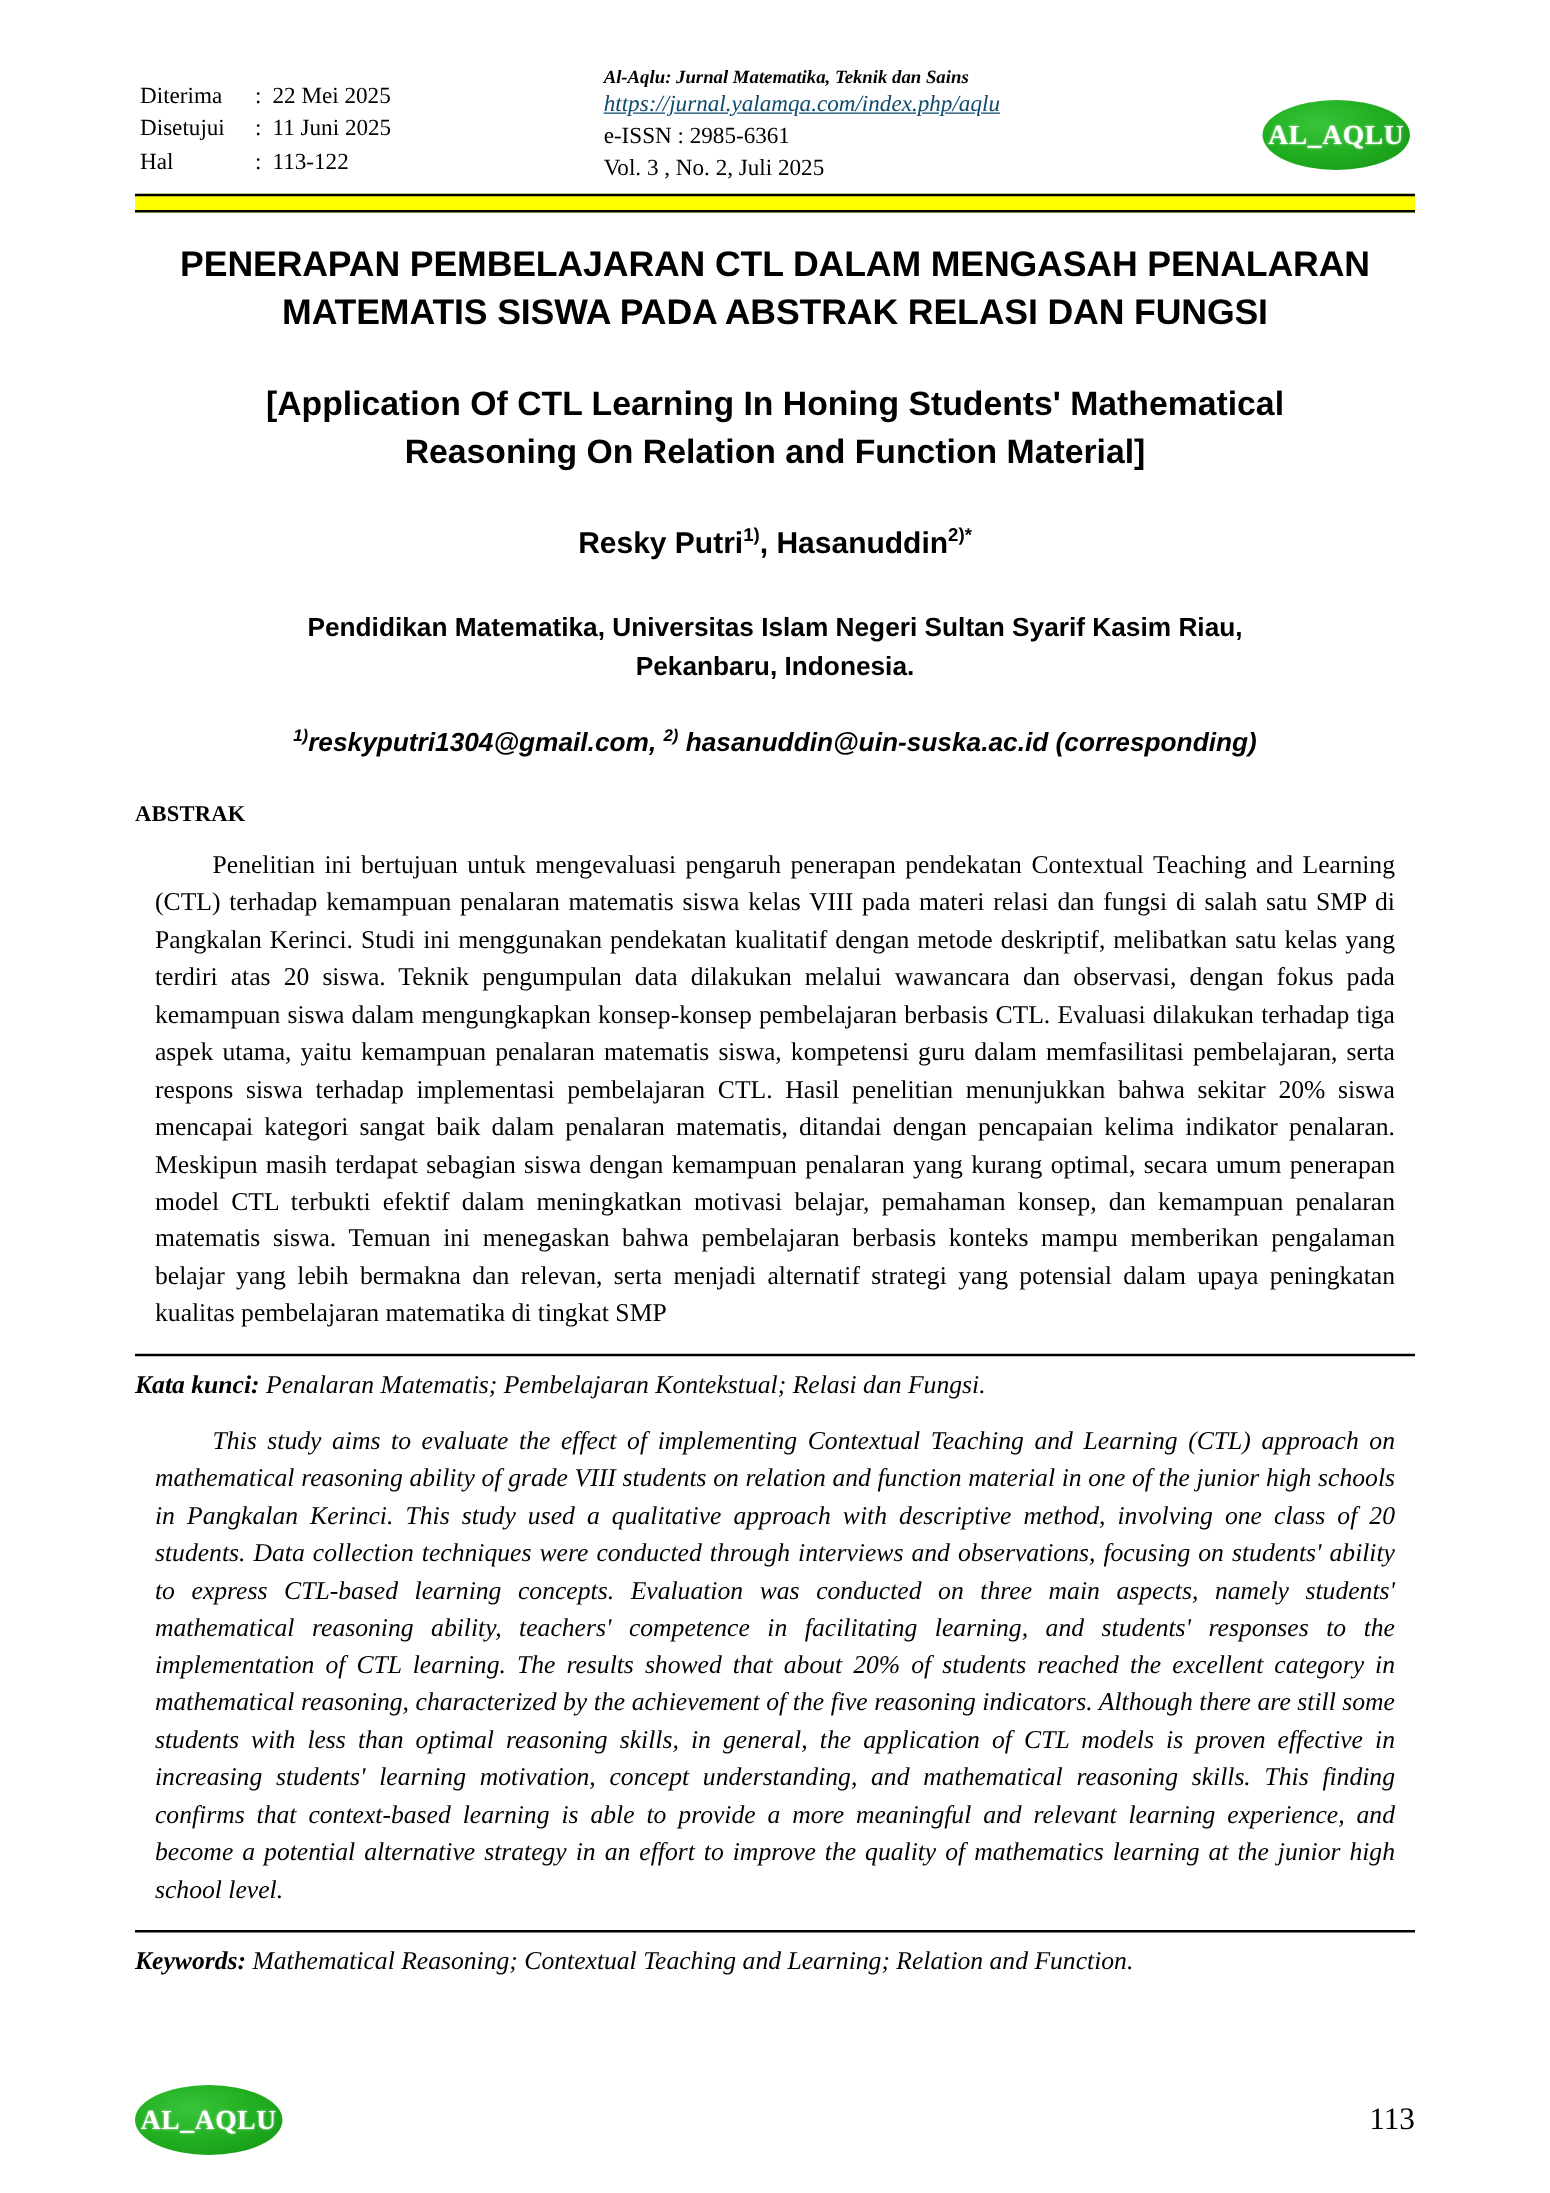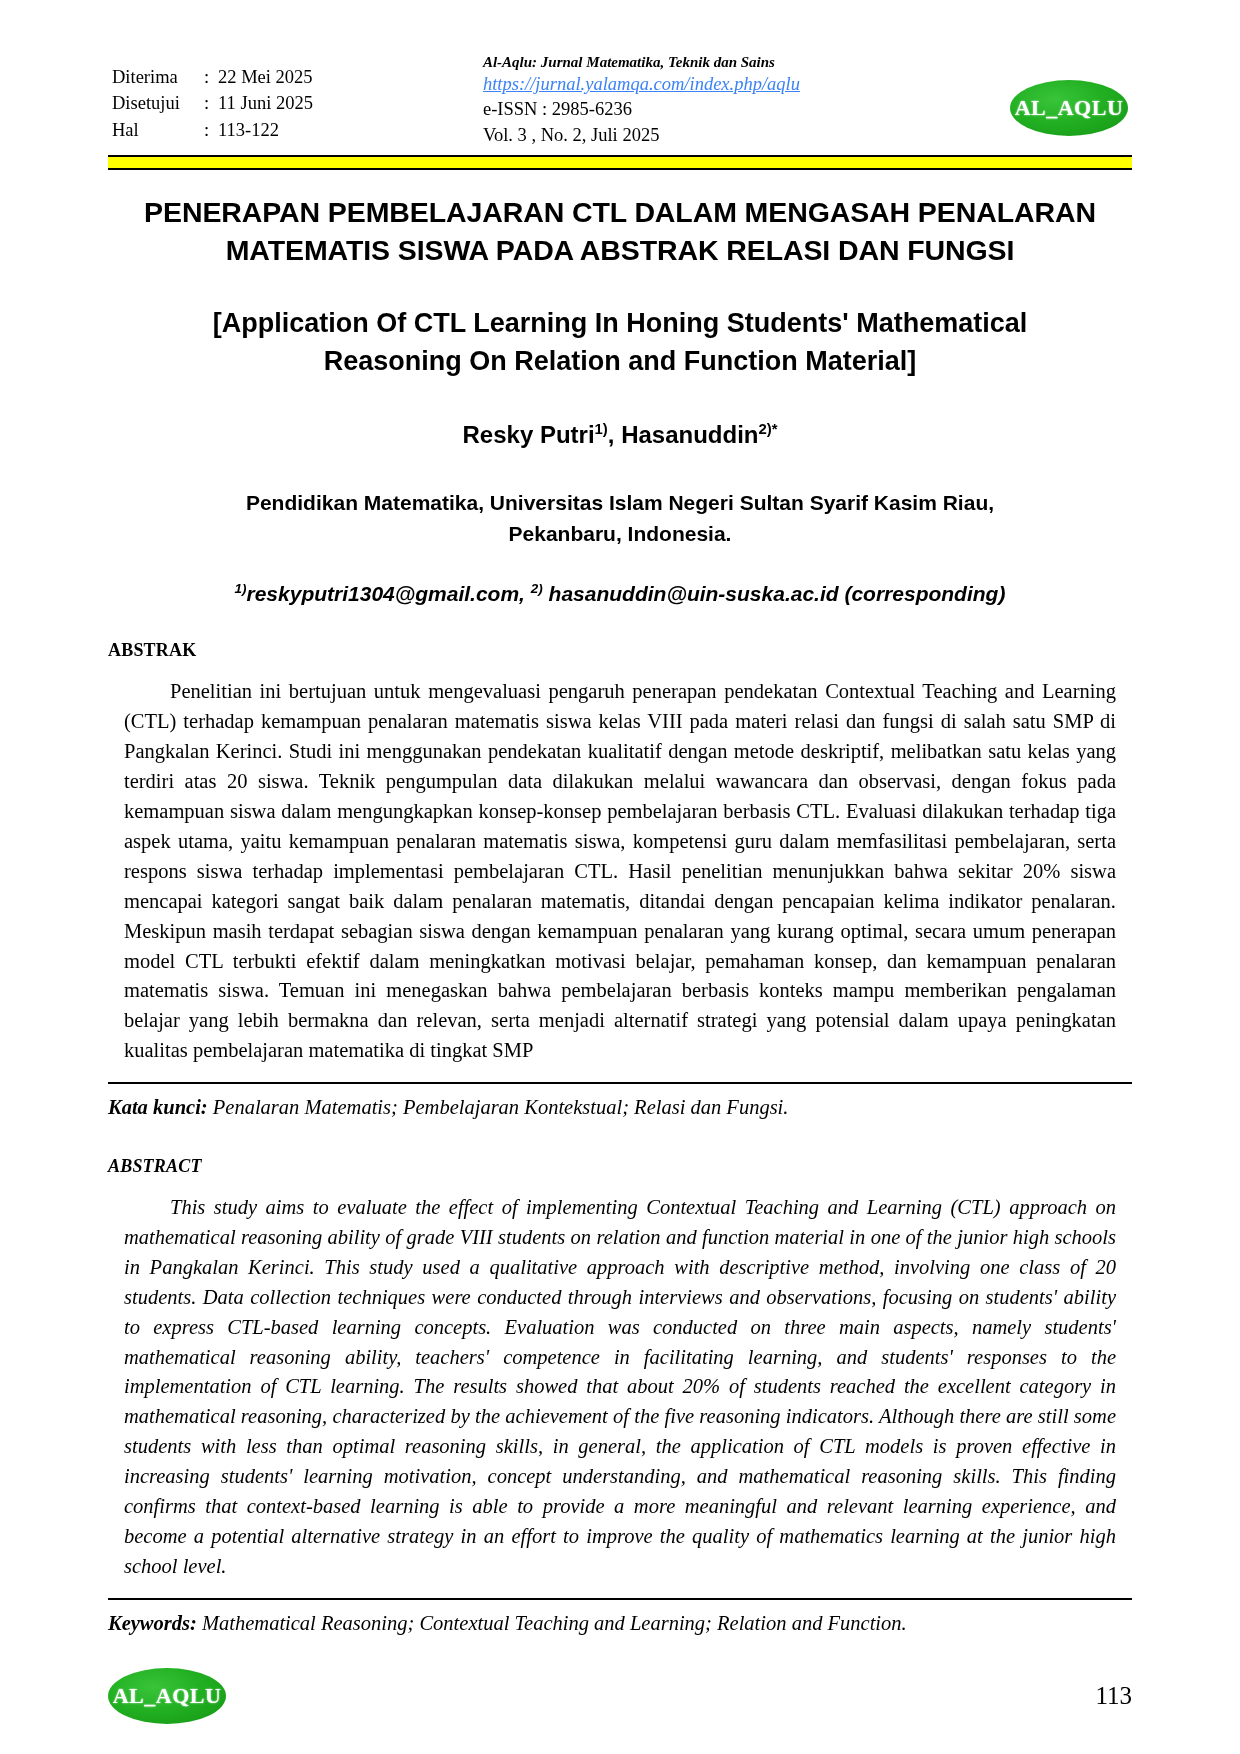--- a/index.html
+++ b/index.html
@@ -63,21 +63,21 @@
     font-style: italic;
     font-size: 15px;
     line-height: 1.35;
     white-space: nowrap;
   }
   .journal-url {
     font-family: "Liberation Serif", "DejaVu Serif", serif;
     font-style: italic;
     font-size: 18.5px;
     line-height: 1.35;
-    color: #3b82f6;
+    color: #0c4a6e;
     text-decoration: underline;
     display: block;
     white-space: nowrap;
   }
   .journal-line {
     font-family: "Liberation Serif", "DejaVu Serif", serif;
     font-size: 18.5px;
     line-height: 1.38;
     white-space: nowrap;
   }
@@ -239,21 +239,21 @@
           <td class="meta-label">Hal</td>
           <td class="meta-sep">:</td>
           <td>113-122</td>
         </tr>
       </tbody>
         </table>
 
       <div class="journal-block">
         <div class="journal-title">Al-Aqlu: Jurnal Matematika, Teknik dan Sains</div>
         <a class="journal-url" href="#">https://jurnal.yalamqa.com/index.php/aqlu</a>
-        <div class="journal-line">e-ISSN : 2985-6236</div>
+        <div class="journal-line">e-ISSN : 2985-6361</div>
         <div class="journal-line">Vol. 3 , No. 2,  Juli 2025</div>
       </div>
 
       <div class="logo-badge">
         <span class="logo-text">AL_AQLU</span>
       </div>
     </div>
 
     <div class="yellow-bar"></div>
 
@@ -272,21 +272,20 @@
     </div>
 
     <div class="sec-heading">ABSTRAK</div>
     <p class="abstract-body">Penelitian ini bertujuan untuk mengevaluasi pengaruh penerapan pendekatan Contextual Teaching and Learning (CTL) terhadap kemampuan penalaran matematis siswa kelas VIII pada materi relasi dan fungsi di salah satu SMP di Pangkalan Kerinci. Studi ini menggunakan pendekatan kualitatif dengan metode deskriptif, melibatkan satu kelas yang terdiri atas 20 siswa. Teknik pengumpulan data dilakukan melalui wawancara dan observasi, dengan fokus pada kemampuan siswa dalam mengungkapkan konsep-konsep pembelajaran berbasis CTL. Evaluasi dilakukan terhadap tiga aspek utama, yaitu kemampuan penalaran matematis siswa, kompetensi guru dalam memfasilitasi pembelajaran, serta respons siswa terhadap implementasi pembelajaran CTL. Hasil penelitian menunjukkan bahwa sekitar 20% siswa mencapai kategori sangat baik dalam penalaran matematis, ditandai dengan pencapaian kelima indikator penalaran. Meskipun masih terdapat sebagian siswa dengan kemampuan penalaran yang kurang optimal, secara umum penerapan model CTL terbukti efektif dalam meningkatkan motivasi belajar, pemahaman konsep, dan kemampuan penalaran matematis siswa. Temuan ini menegaskan bahwa pembelajaran berbasis konteks mampu memberikan pengalaman belajar yang lebih bermakna dan relevan, serta menjadi alternatif strategi yang potensial dalam upaya peningkatan kualitas pembelajaran matematika di tingkat SMP</p>
 
     <hr class="rule">
     <div class="keyword-line">
       <span class="kw-label">Kata kunci:</span><span> Penalaran Matematis; Pembelajaran Kontekstual; Relasi dan Fungsi.</span>
     </div>
 
-    <div class="sec-heading en">ABSTRACT</div>
     <p class="abstract-body en">This study aims to evaluate the effect of implementing Contextual Teaching and Learning (CTL) approach on mathematical reasoning ability of grade VIII students on relation and function material in one of the junior high schools in Pangkalan Kerinci. This study used a qualitative approach with descriptive method, involving one class of 20 students. Data collection techniques were conducted through interviews and observations, focusing on students' ability to express CTL-based learning concepts. Evaluation was conducted on three main aspects, namely students' mathematical reasoning ability, teachers' competence in facilitating learning, and students' responses to the implementation of CTL learning. The results showed that about 20% of students reached the excellent category in mathematical reasoning, characterized by the achievement of the five reasoning indicators. Although there are still some students with less than optimal reasoning skills, in general, the application of CTL models is proven effective in increasing students' learning motivation, concept understanding, and mathematical reasoning skills. This finding confirms that context-based learning is able to provide a more meaningful and relevant learning experience, and become a potential alternative strategy in an effort to improve the quality of mathematics learning at the junior high school level.</p>
 
     <hr class="rule">
     <div class="keyword-line">
       <span class="kw-label">Keywords:</span><span> Mathematical Reasoning; Contextual Teaching and Learning; Relation and Function.</span>
     </div>
 
   </div>
 
   <div class="footer">

